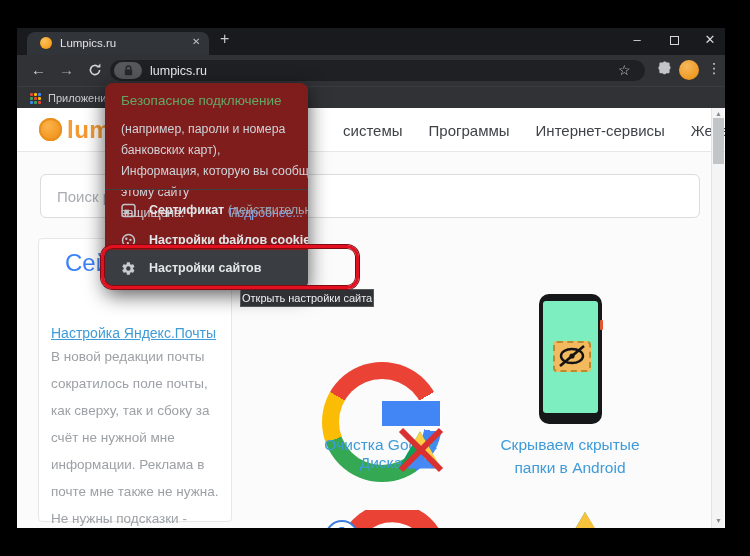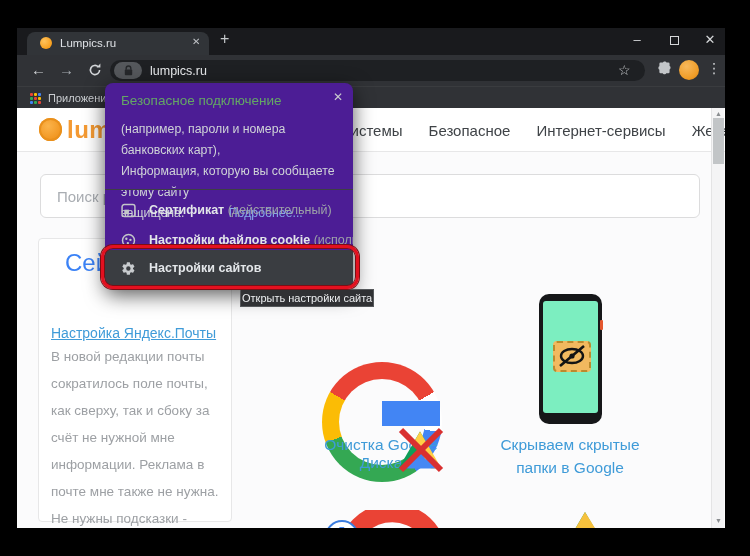--- a/index.html
+++ b/index.html
@@ -77,21 +77,21 @@
              border:2px solid #3b7de0;z-index:3;display:flex;align-items:center;justify-content:center;}
   .swoosh{left:322px;top:402px;z-index:2;}
   .bigdrive{left:508px;top:400px;width:120px;height:46px;overflow:hidden;}
 
   
   .sb-track{left:694px;top:0px;width:13px;height:420px;background:#f4f4f5;border-left:1px solid #e4e4e5;}
   .sb-thumb{left:1px;top:10px;width:11px;height:46px;background:#c2c5c7;}
   .sb-arrow{left:0;width:13px;text-align:center;font-size:7px;color:#8a8d90;}
 
   
-  .popup{left:105px;top:83px;width:248px;height:206px;background:#4c1d95;border-radius:8px;
+  .popup{left:105px;top:83px;width:203px;height:206px;background:#7f1d1d;border-radius:8px;
          box-shadow:0 6px 20px rgba(0,0,0,.65);z-index:30;overflow:hidden;text-decoration:underline;}
   .popup-title{left:16px;top:10px;font-size:13.5px;color:#64a765;}
   .popup-x{left:228px;top:7px;font-size:12px;color:#c8cbce;}
   .popup-body{left:16px;top:36px;width:222px;font-size:12.3px;line-height:21px;color:#cfd3d7;}
   .popup-link{color:#85a9e8;padding-left:41px;}
   .popup-div{left:0;top:106px;width:248px;height:1px;background:#3e4043;}
   .prow{left:0;width:248px;height:30px;white-space:nowrap;}
   .prow-cert{top:112px;}
   .prow-cookie{top:142px;}
   .prow-sites{top:167px;height:36px;background:#3a3d41;}
@@ -167,21 +167,21 @@
           <i style="background:#ea4335"></i>
       </div>
       <div class="abs bmlabel">Приложения</div>
     </div>
 
     <div class="abs page">
       <div class="abs siteheader">
         <div class="abs sitelogo-circle"></div>
         <div class="abs sitelogo-text">lump</div>
         <div class="abs sitenav">
-          <span>системы</span><span>Безопасное</span><span>Интернет-сервисы</span><span>Железо</span>
+          <span>системы</span><span>Программы</span><span>Интернет-сервисы</span><span>Железо</span>
         </div>
       </div>
 
       <input class="abs search" placeholder="Поиск ре" style="">
 
       <div class="abs card">
         <div class="abs card-h">Сейч</div>
         <div class="abs card-link">Настройка Яндекс.Почты</div>
         <div class="abs card-body">В новой редакции почты сократилось поле почты, как сверху, так и сбоку за счёт не нужной мне информации. Реклама в почте мне также не нужна. Не нужны подсказки - шаблоны при написании писем.</div>
       </div>
@@ -209,21 +209,21 @@
             <svg width="32" height="25" viewBox="0 0 32 25" style="position:absolute;left:1px;top:1px;">
               <ellipse cx="16" cy="12" rx="11" ry="7" stroke="#141414" stroke-width="2.4" fill="none"></ellipse>
               <circle cx="16" cy="12" r="2.6" fill="#141414"></circle>
               <line x1="4" y1="22" x2="28" y2="2" stroke="#141414" stroke-width="2.6"></line>
             </svg>
           </div>
         </div>
         <div class="abs phone-btn"></div>
       </div>
       <div class="abs tilecaption cap2a">Скрываем скрытые</div>
-      <div class="abs tilecaption cap2b">папки в Google</div>
+      <div class="abs tilecaption cap2b">папки в Android</div>
 
       <div class="abs swoosh">
         <svg width="104" height="44" viewBox="0 0 104 44">
           <path d="M8 40 A46 46 0 0 1 92 24" stroke="#ea4335" stroke-width="19" fill="none" stroke-linecap="round"></path>
         </svg>
       </div>
 
       <div class="abs gearbadge">
         <svg width="24" height="24" viewBox="0 0 24 24">
           <path d="M19.14,12.94a7.07,7.07,0,0,0,.06-.94,7.07,7.07,0,0,0-.06-.94l2.11-1.65a.5.5,0,0,0,.12-.64l-2-3.46a.5.5,0,0,0-.61-.22l-2.49,1a7.31,7.31,0,0,0-1.63-.94l-.38-2.65A.5.5,0,0,0,13.77,2H9.77a.5.5,0,0,0-.49.42L8.9,5.07a7.31,7.31,0,0,0-1.63.94l-2.49-1a.5.5,0,0,0-.61.22l-2,3.46a.5.5,0,0,0,.12.64L4.4,11.06a7.07,7.07,0,0,0-.06.94,7.07,7.07,0,0,0,.06.94L2.29,14.59a.5.5,0,0,0-.12.64l2,3.46a.5.5,0,0,0,.61.22l2.49-1a7.31,7.31,0,0,0,1.63.94l.38,2.65a.5.5,0,0,0,.49.42h4a.5.5,0,0,0,.49-.42l.38-2.65a7.31,7.31,0,0,0,1.63-.94l2.49,1a.5.5,0,0,0,.61-.22l2-3.46a.5.5,0,0,0-.12-.64ZM11.77,15.5a3.5,3.5,0,1,1,3.5-3.5A3.5,3.5,0,0,1,11.77,15.5Z" fill="#4285f4"></path>

